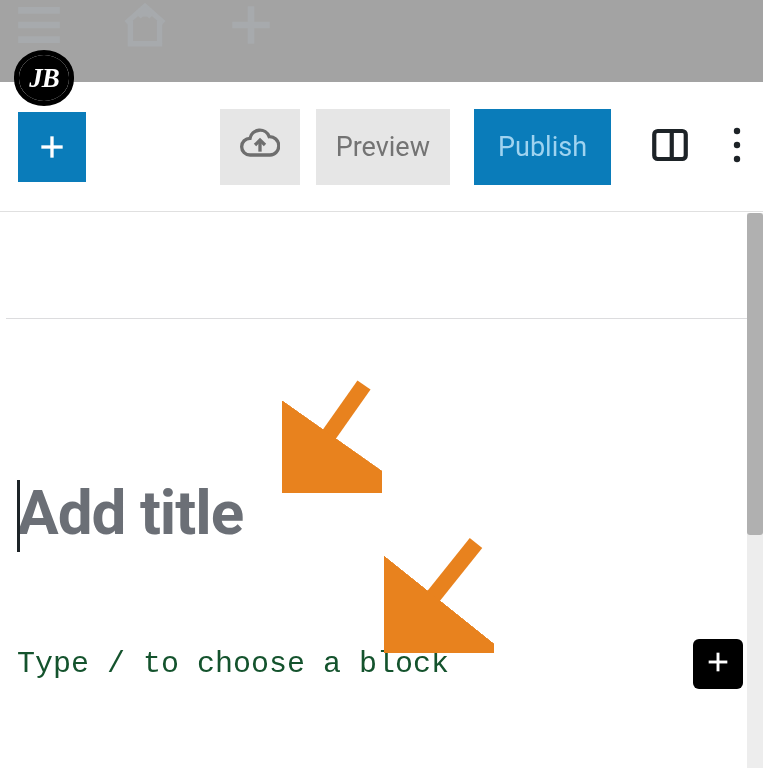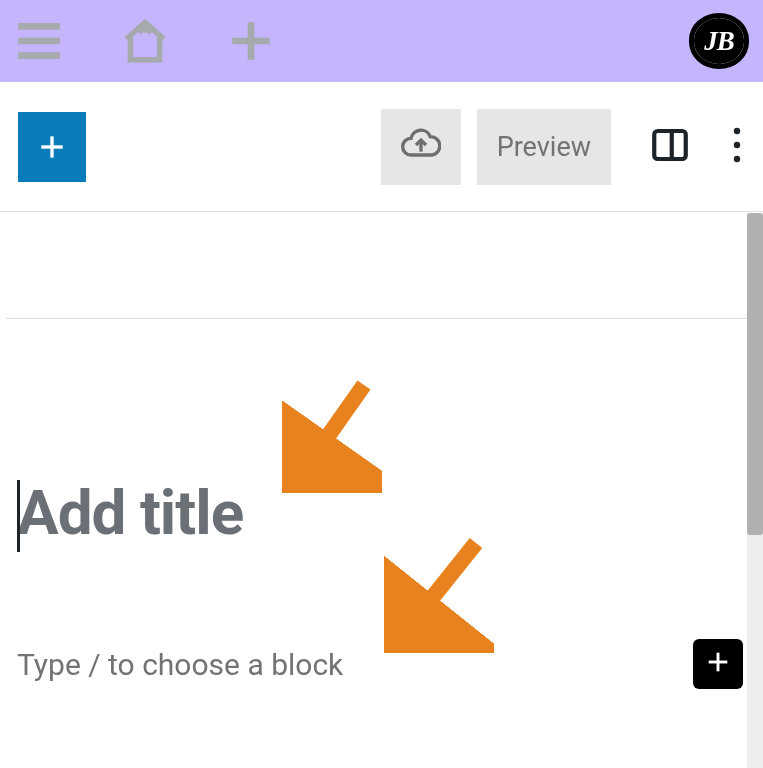--- a/index.html
+++ b/index.html
@@ -6,25 +6,25 @@
 body {
   width: 763px;
   height: 768px;
   font-family: -apple-system, BlinkMacSystemFont, "Segoe UI", Roboto, sans-serif;
   background: #fff;
   overflow: hidden;
   position: relative;
 }
 .admin-bar {
   height: 82px;
-  background: #c4b5fd;
-  display: flex;
-  align-items: center;
+  background: #a3a3a3;
+  display: flex;
   padding: 0 14px;
   justify-content: space-between;
+  flex-direction: column;
 }
 .admin-bar-left { display: flex; align-items: center; gap: 56px; }
 .admin-bar-icon {
   color: #a7aaad;
   cursor: pointer;
   display: flex;
   align-items: center;
   justify-content: center;
 }
 .admin-bar-icon svg { width: 50px; height: 50px; }
@@ -172,21 +172,22 @@
   position: absolute;
   left: 17px;
   top: 426px;
   right: 20px;
   display: flex;
   align-items: center;
   justify-content: space-between;
 }
 .block-placeholder {
   font-size: 30px;
-  color: #737373;
+  color: #14532d;
+  font-family: Liberation Mono, monospace;
 }
 .inline-add-btn {
   width: 50px;
   height: 50px;
   background: #000;
   border-radius: 6px;
   display: flex;
   align-items: center;
   justify-content: center;
   cursor: pointer;
@@ -242,20 +243,21 @@
   <div class="toolbar-btn cloud-btn">
     <span>
       <svg viewBox="0 0 24 24" fill="none" stroke="currentColor" stroke-width="2">
         <path d="M6 18a5 5 0 0 1 0-10 6 6 0 0 1 11.5-1A4.5 4.5 0 0 1 18 18H6z"></path>
         <path d="M12 16 V10"></path>
           <path d="M9 12 L12 9 L15 12"></path>
       </svg>
     </span>
   </div>
   <div class="toolbar-btn preview-btn">Preview</div>
+  <div class="toolbar-btn publish-btn">Publish</div>
   <div class="sidebar-toggle">
     <span>
       <svg viewBox="0 0 24 24" fill="none" stroke="#1d2327" stroke-width="2.4">
         <rect x="3" y="4" width="18" height="16" rx="2"></rect>
           <line x1="13" y1="4" x2="13" y2="20"></line>
       </svg>
     </span>
   </div>
   <div class="more-menu">
     <span>

